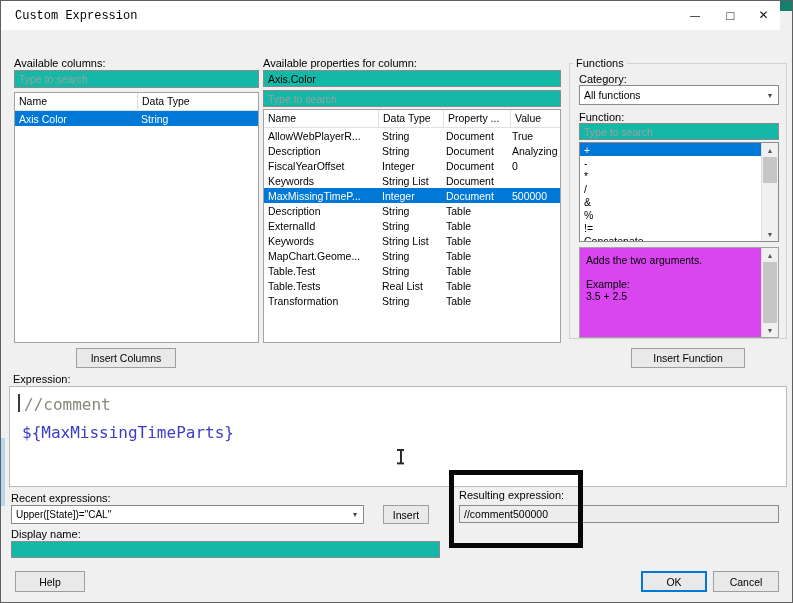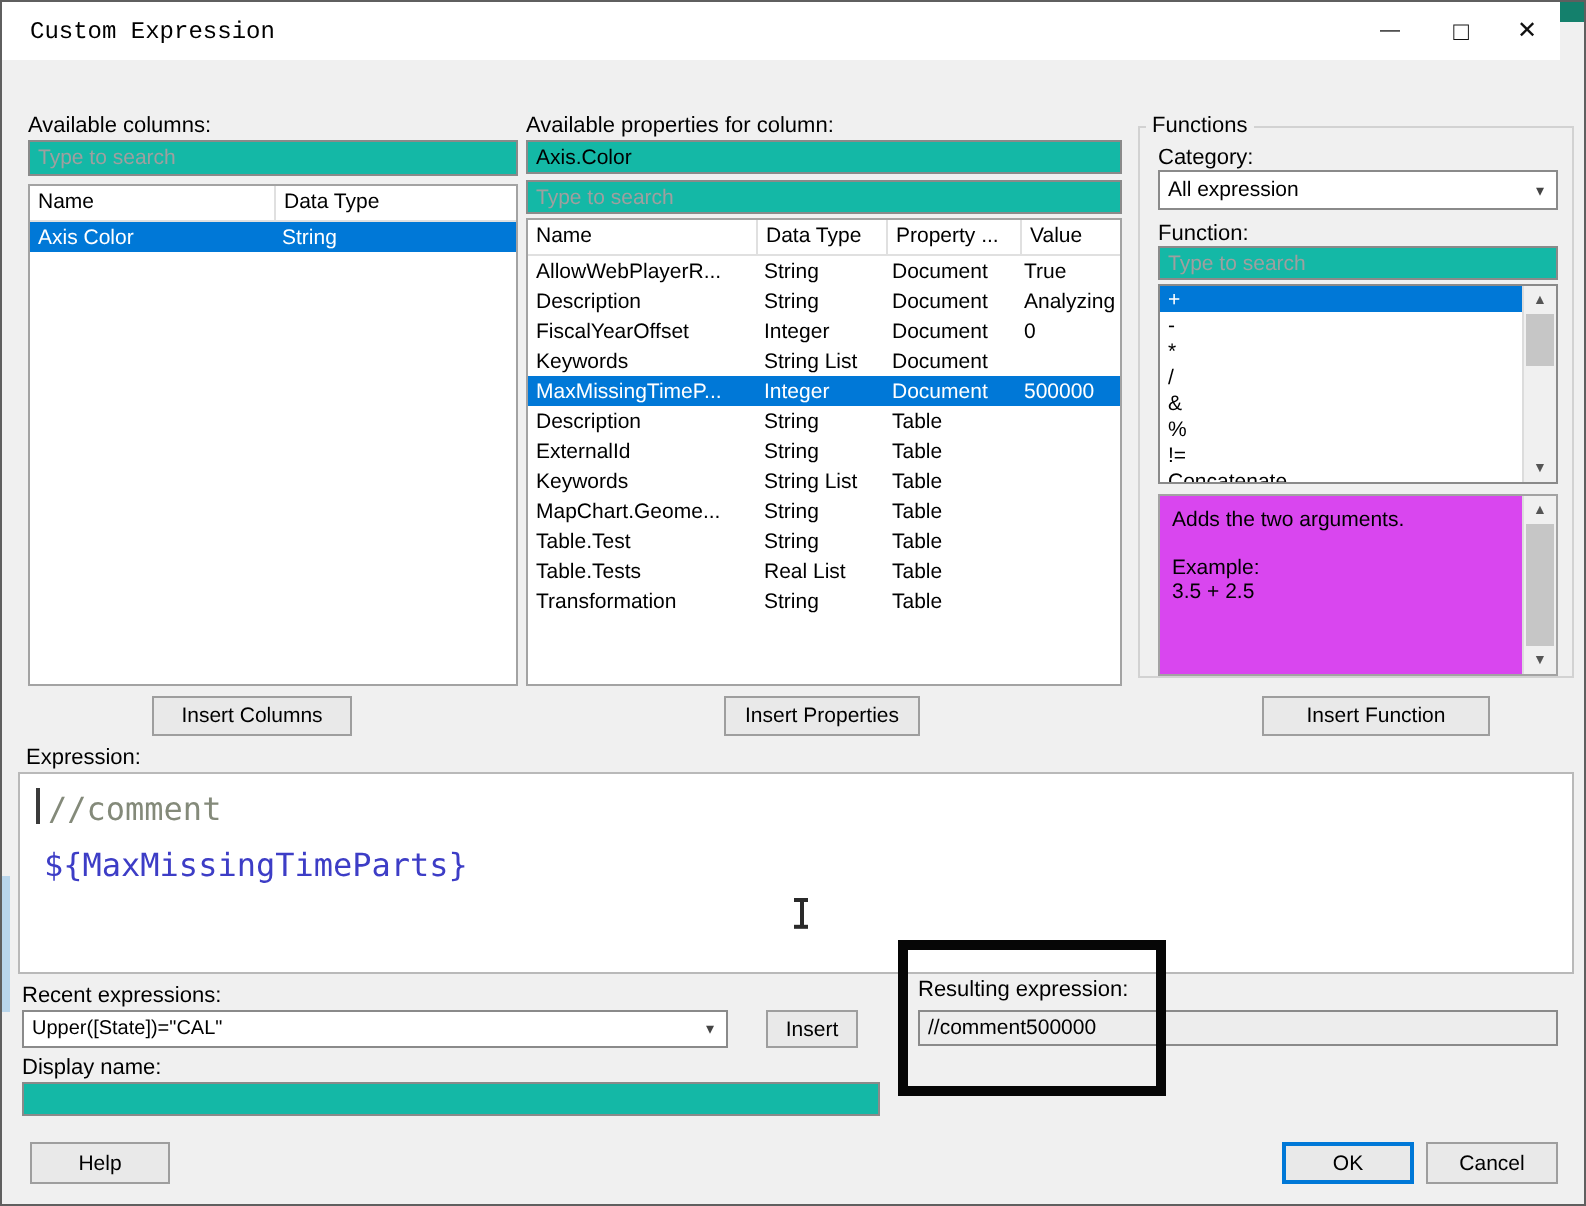--- a/index.html
+++ b/index.html
@@ -163,28 +163,27 @@
       <div class="td" style="width:62px;">Table</div>
       <div class="td" style="flex:1;"></div>
     </div>
     <div class="tr">
       <div class="td" style="width:110px;">Transformation</div>
       <div class="td" style="width:60px;">String</div>
       <div class="td" style="width:62px;">Table</div>
       <div class="td" style="flex:1;"></div>
     </div>
   </div>
-  <div class="abs btn" style="left:361px;top:347px;width:98px;height:20px;">Insert Properties</div>
 
   <div class="abs groupbox" style="left:568px;top:62px;width:218px;height:276px;"></div>
   <div class="abs label legend" style="left:572px;top:56px;">Functions</div>
 
   <div class="abs label" style="left:578px;top:72px;">Category:</div>
   <div class="abs combo" style="left:578px;top:84px;width:200px;height:20px;">
-    <div class="val">All expression</div>
+    <div class="val">All functions</div>
     <div class="arrow">▾</div>
   </div>
 
   <div class="abs label" style="left:578px;top:110px;">Function:</div>
   <input class="abs field" style="left: 578px; top: 122px; width: 200px; height: 17px;" type="text" placeholder="Type to search">
 
   <div class="abs listbox" style="left:578px;top:141px;width:200px;height:100px;">
     <div style="position:absolute;left:0;top:0;right:16px;bottom:0;overflow:hidden;">
       <div class="litem sel">+</div>
       <div class="litem">-</div>

